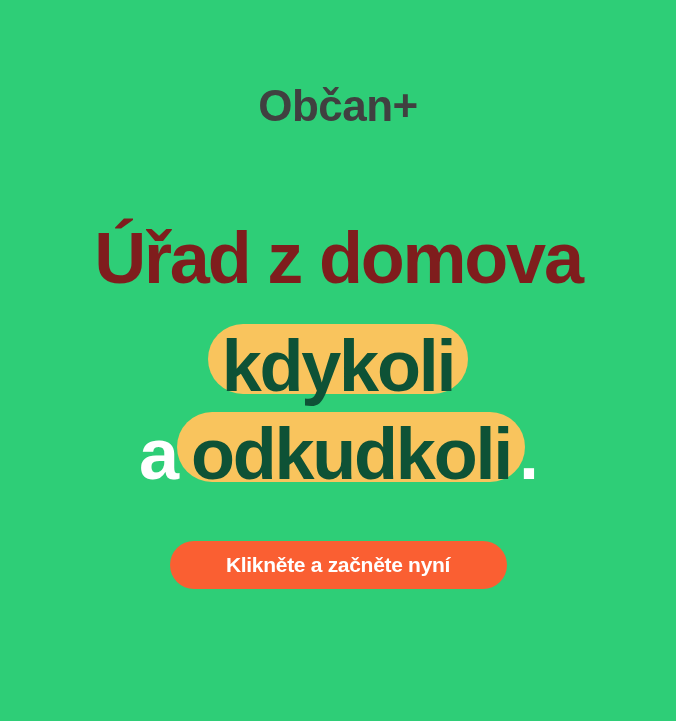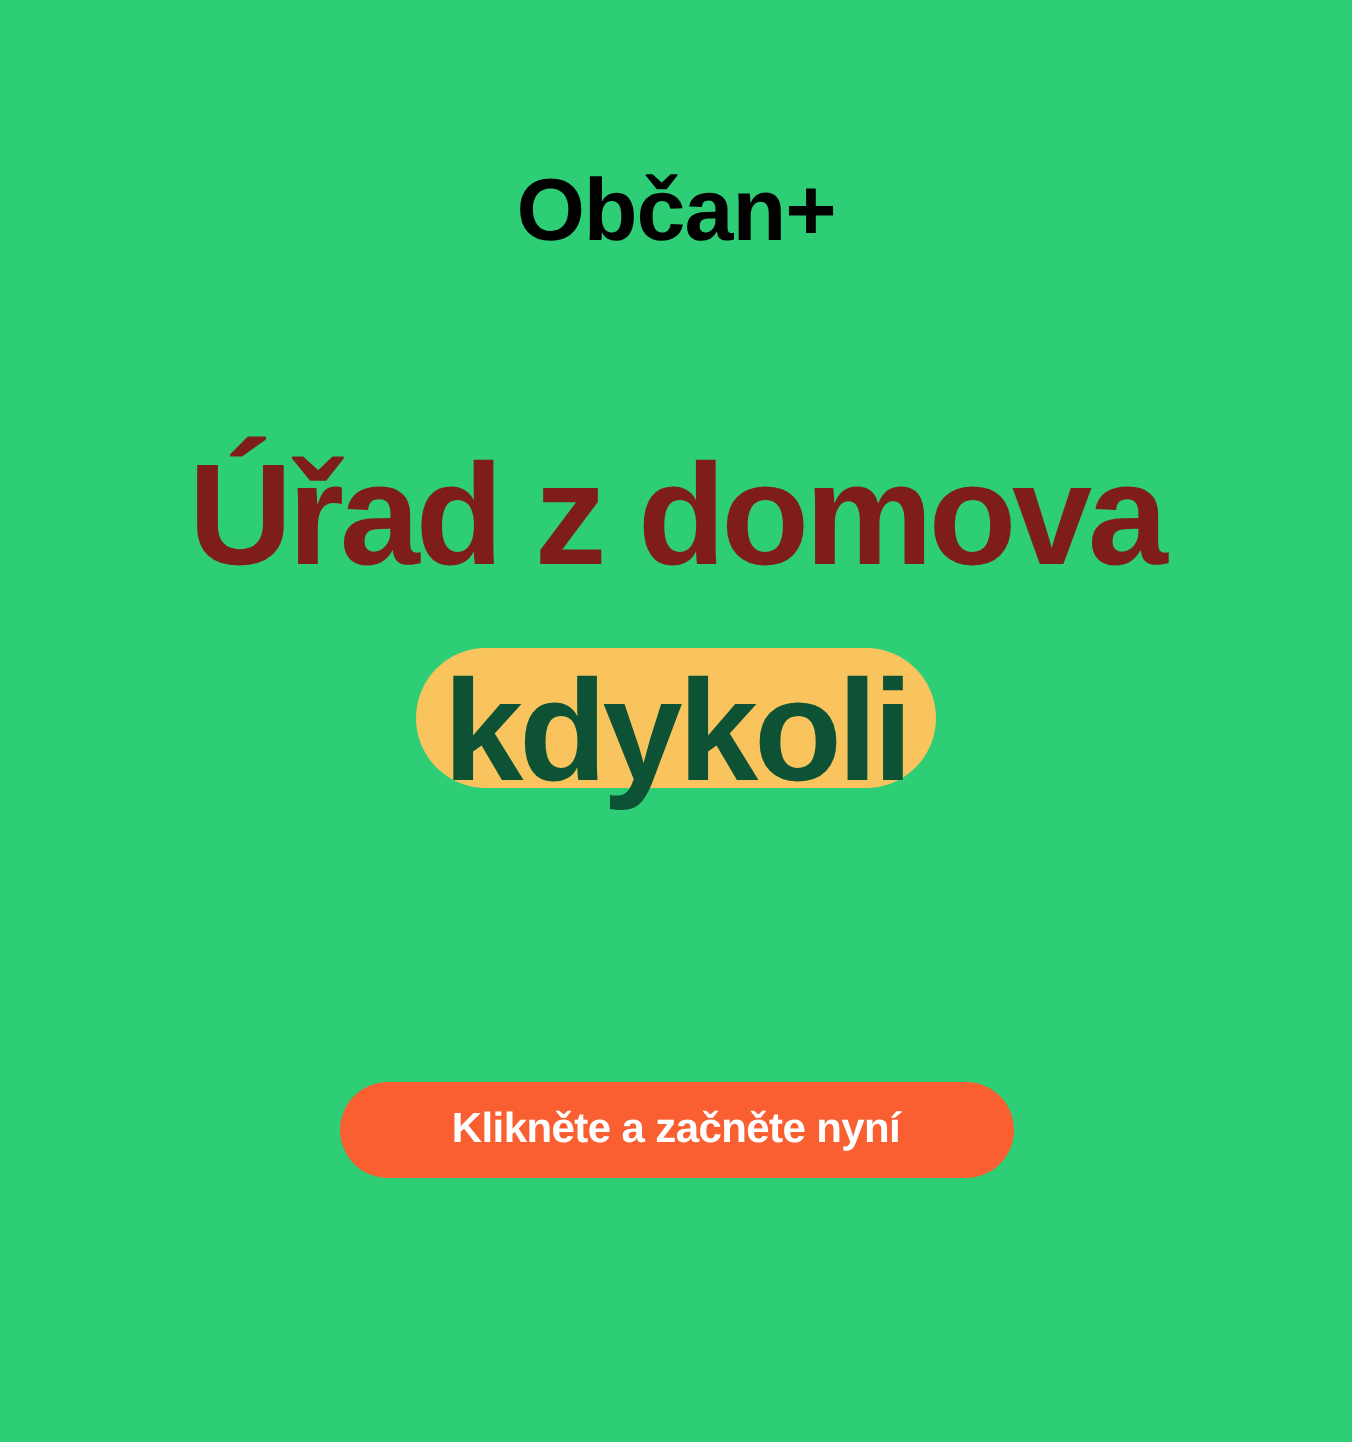--- a/index.html
+++ b/index.html
@@ -33,21 +33,21 @@
     text-align: center;
     line-height: 1;
   }
 
   .brand-text {
     display: inline-block;
     font-family: "Liberation Sans", sans-serif;
     font-size: 44px;
     font-weight: bold;
     letter-spacing: -0.5px;
-    color: #000000;
+    color: #404040;
     white-space: nowrap;
   }
 
   
   .headline {
     position: absolute;
     top: 222px;
     left: 0;
     width: 100%;
     text-align: center;
@@ -154,20 +154,23 @@
   </div>
 
   <div class="headline">
 
     <div class="hl-line hl-line-1">Úřad z domova</div>
 
     <div class="hl-line hl-line-2">
       <span class="hl-pill">kdykoli</span>
     </div>
 
+    <div class="hl-line hl-line-3">
+      <span class="hl-white">a</span><span class="hl-pill">odkudkoli</span><span class="hl-dot">.</span>
+    </div>
 
   </div>
 
   <div class="cta-wrap">
     <button class="cta-button">Klikněte a začněte nyní</button>
   </div>
 
 </div>
 
 </body></html>

